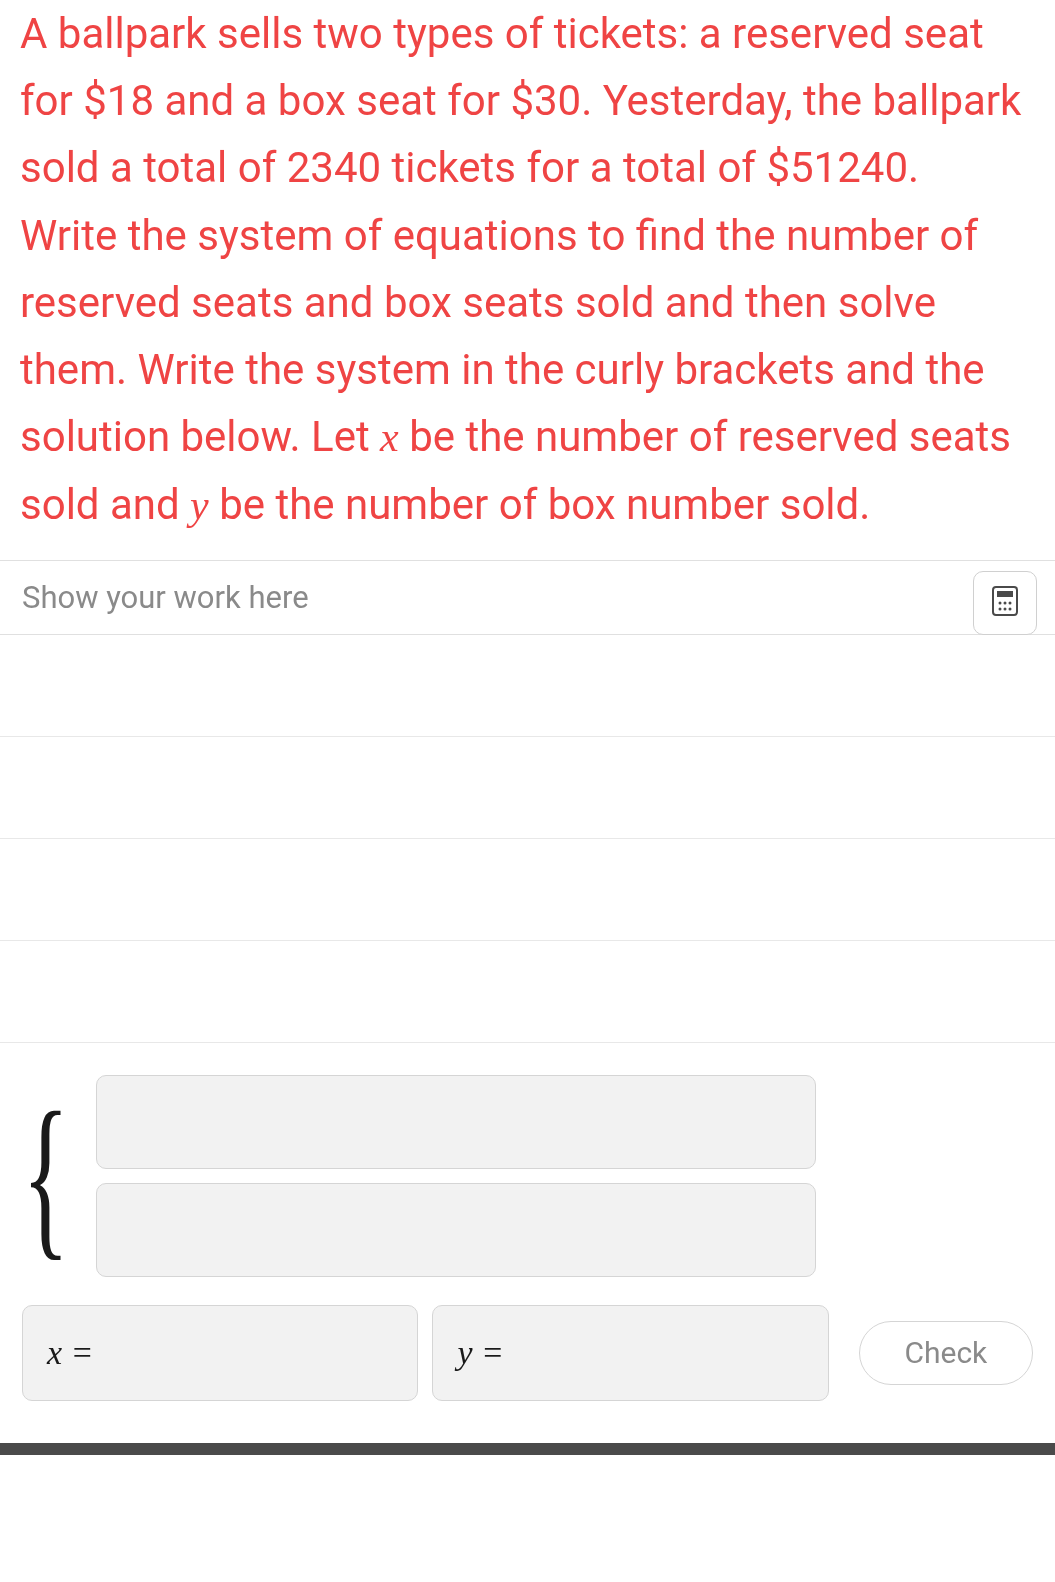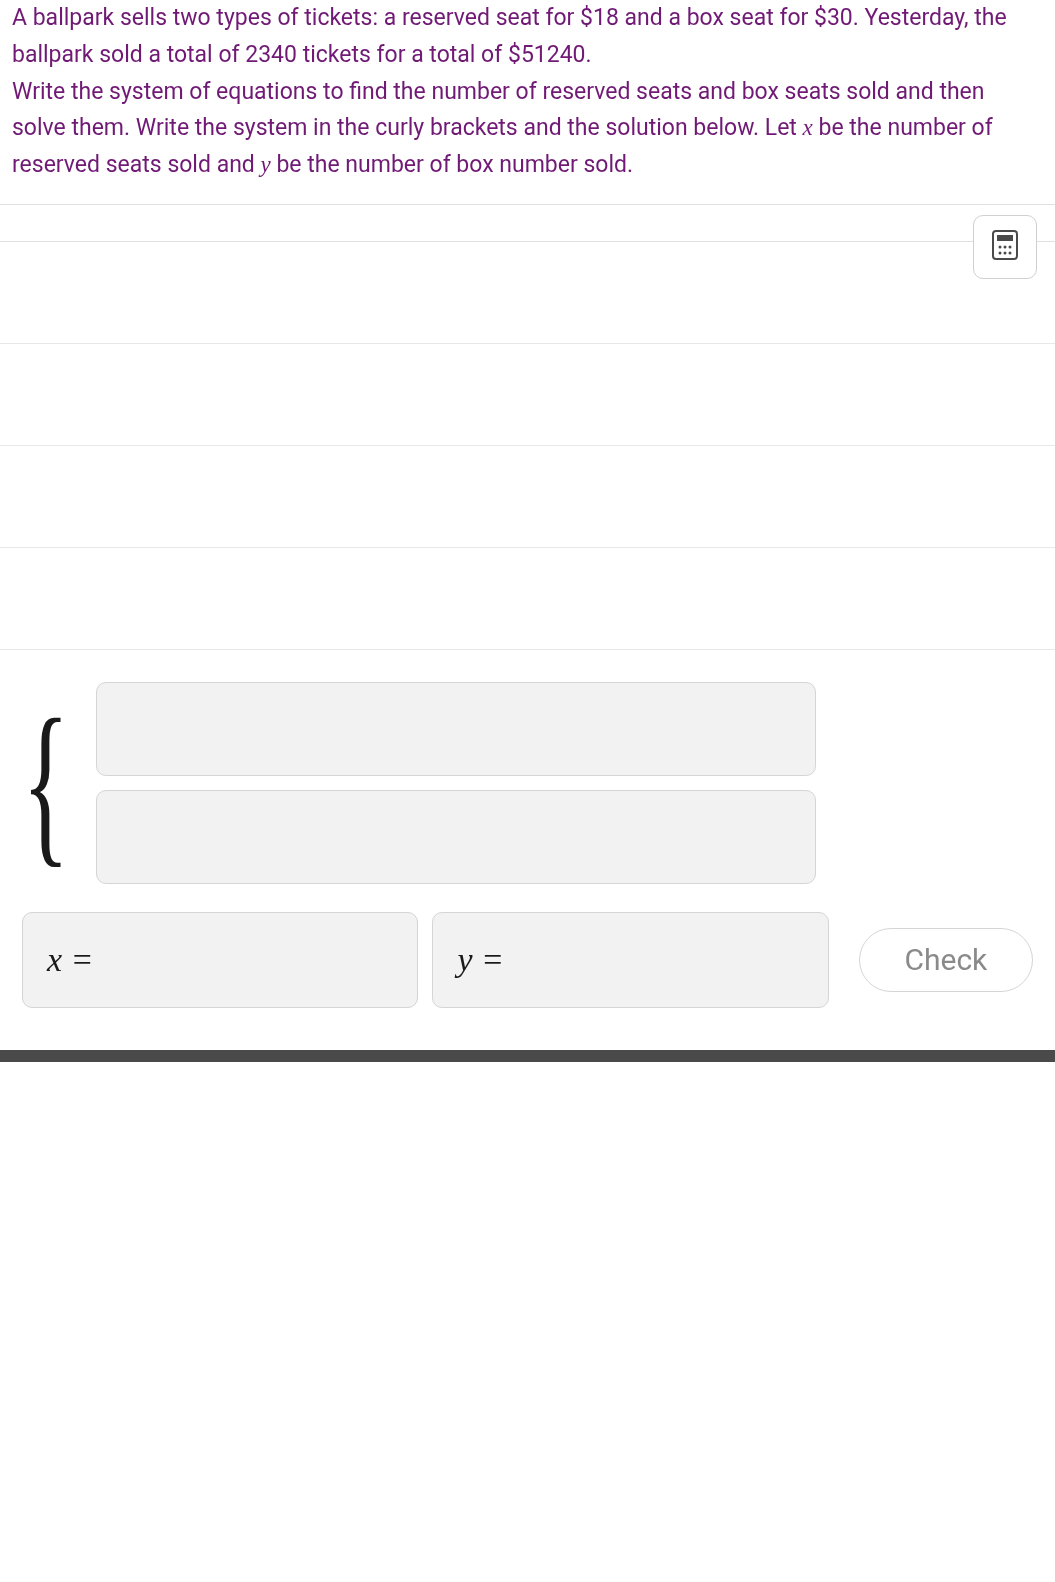--- a/index.html
+++ b/index.html
@@ -3,24 +3,24 @@
 <meta charset="utf-8">
 <style>
   * { box-sizing: border-box; margin: 0; padding: 0; }
   body {
     font-family: -apple-system, BlinkMacSystemFont, "Segoe UI", Roboto, sans-serif;
     background: #fff;
     width: 1055px;
     color: #1a1a1a;
   }
   .problem-text {
-    padding: 0 20px 20px 12px;
-    font-size: 23px;
+    padding: 0 20px 20px 20px;
+    font-size: 42px;
     line-height: 1.6;
-    color: #701a75;
+    color: #ef4444;
   }
   .math-var {
     font-family: "Times New Roman", serif;
     font-style: italic;
   }
   .work-area {
     border-top: 1px solid #e0e0e0;
     position: relative;
   }
   .work-header {
@@ -130,20 +130,21 @@
 <body>
 
 <div class="problem-text">
   <span>A ballpark sells two types of tickets: a reserved seat for $</span><span>18</span><span> and a box seat for $</span><span>30</span><span>. Yesterday, the ballpark sold a total of </span><span>2340</span><span> tickets for a total of $</span><span>51240</span><span>.</span>
   <br>
   <span>Write the system of equations to find the number of reserved seats and box seats sold and then solve them. Write the system in the curly brackets and the solution below. Let </span><span class="math-var">x</span><span> be the number of reserved seats sold and </span><span class="math-var">y</span><span> be the number of box number sold.</span>
 </div>
 
 <div class="work-area">
   <div class="work-header">
+    <div class="work-placeholder">Show your work here</div>
     <div class="calc-button">
       <span>
         <svg width="26" height="30" viewBox="0 0 26 30" fill="none">
           <rect x="1" y="1" width="24" height="28" rx="3" stroke="#4a4a4a" stroke-width="2"></rect>
           <rect x="5" y="5" width="16" height="6" fill="#4a4a4a"></rect>
           <circle cx="8" cy="17" r="1.5" fill="#4a4a4a"></circle>
           <circle cx="13" cy="17" r="1.5" fill="#4a4a4a"></circle>
           <circle cx="18" cy="17" r="1.5" fill="#4a4a4a"></circle>
           <circle cx="8" cy="23" r="1.5" fill="#4a4a4a"></circle>
           <circle cx="13" cy="23" r="1.5" fill="#4a4a4a"></circle>

